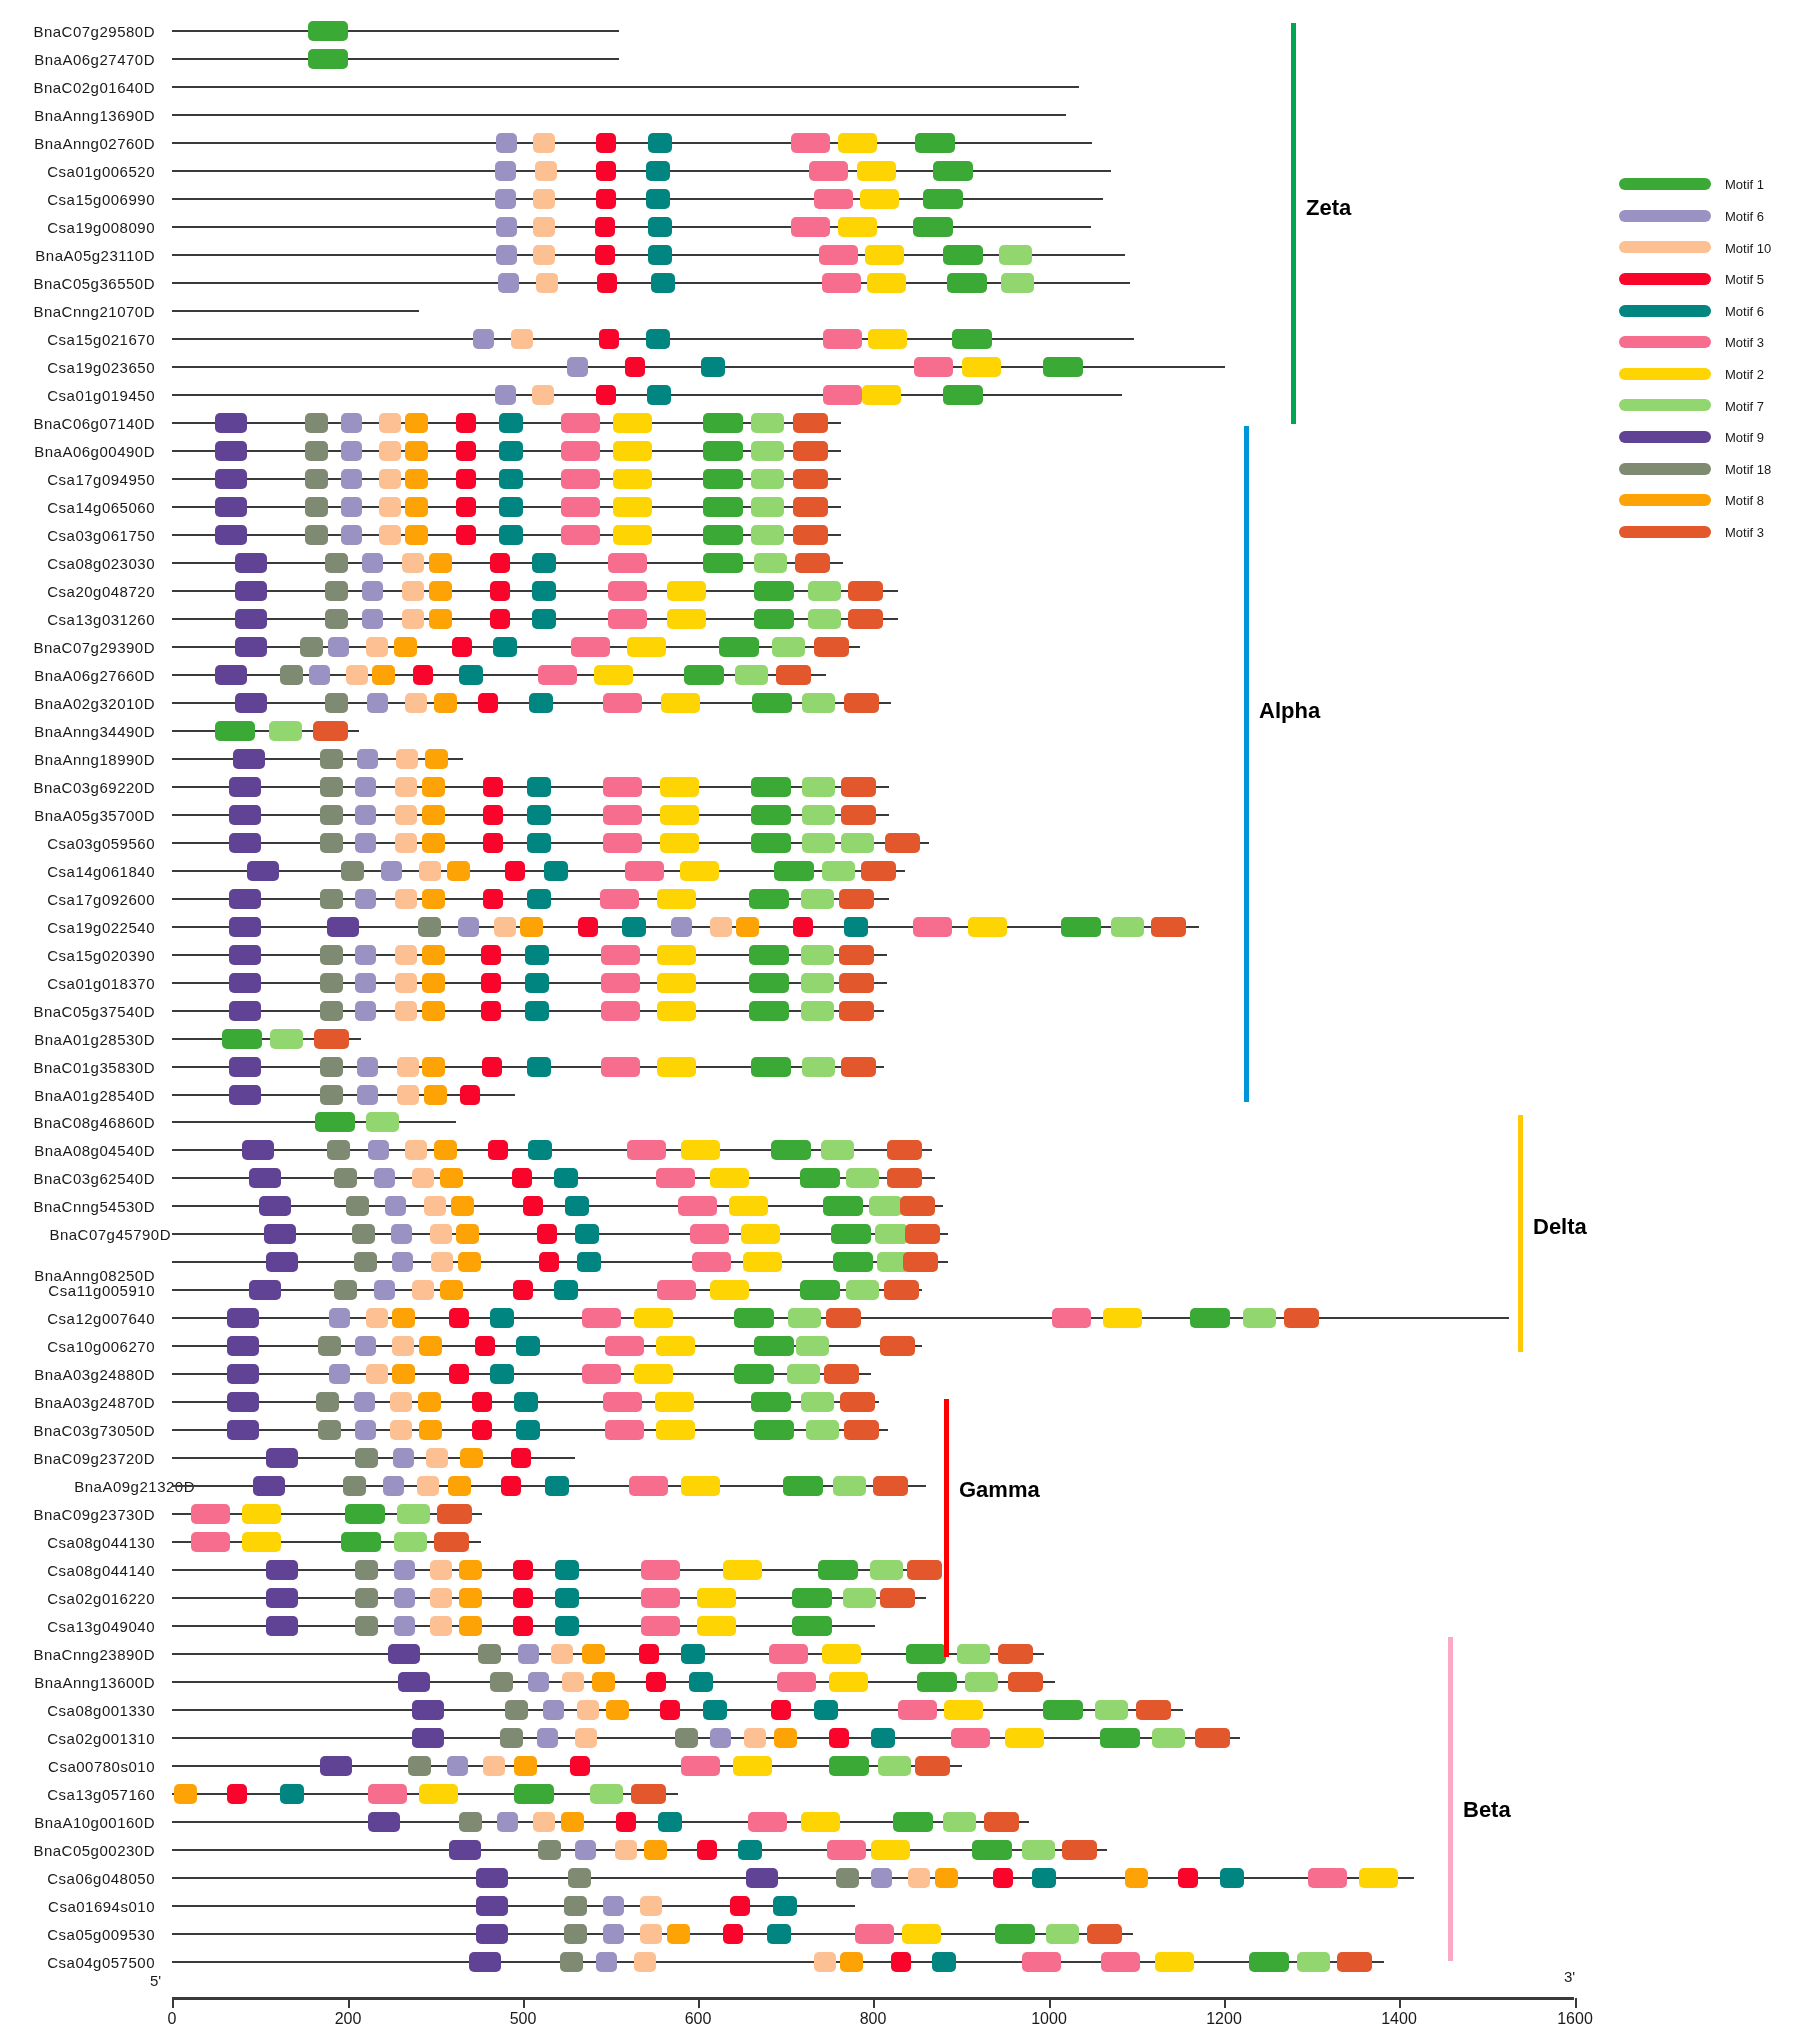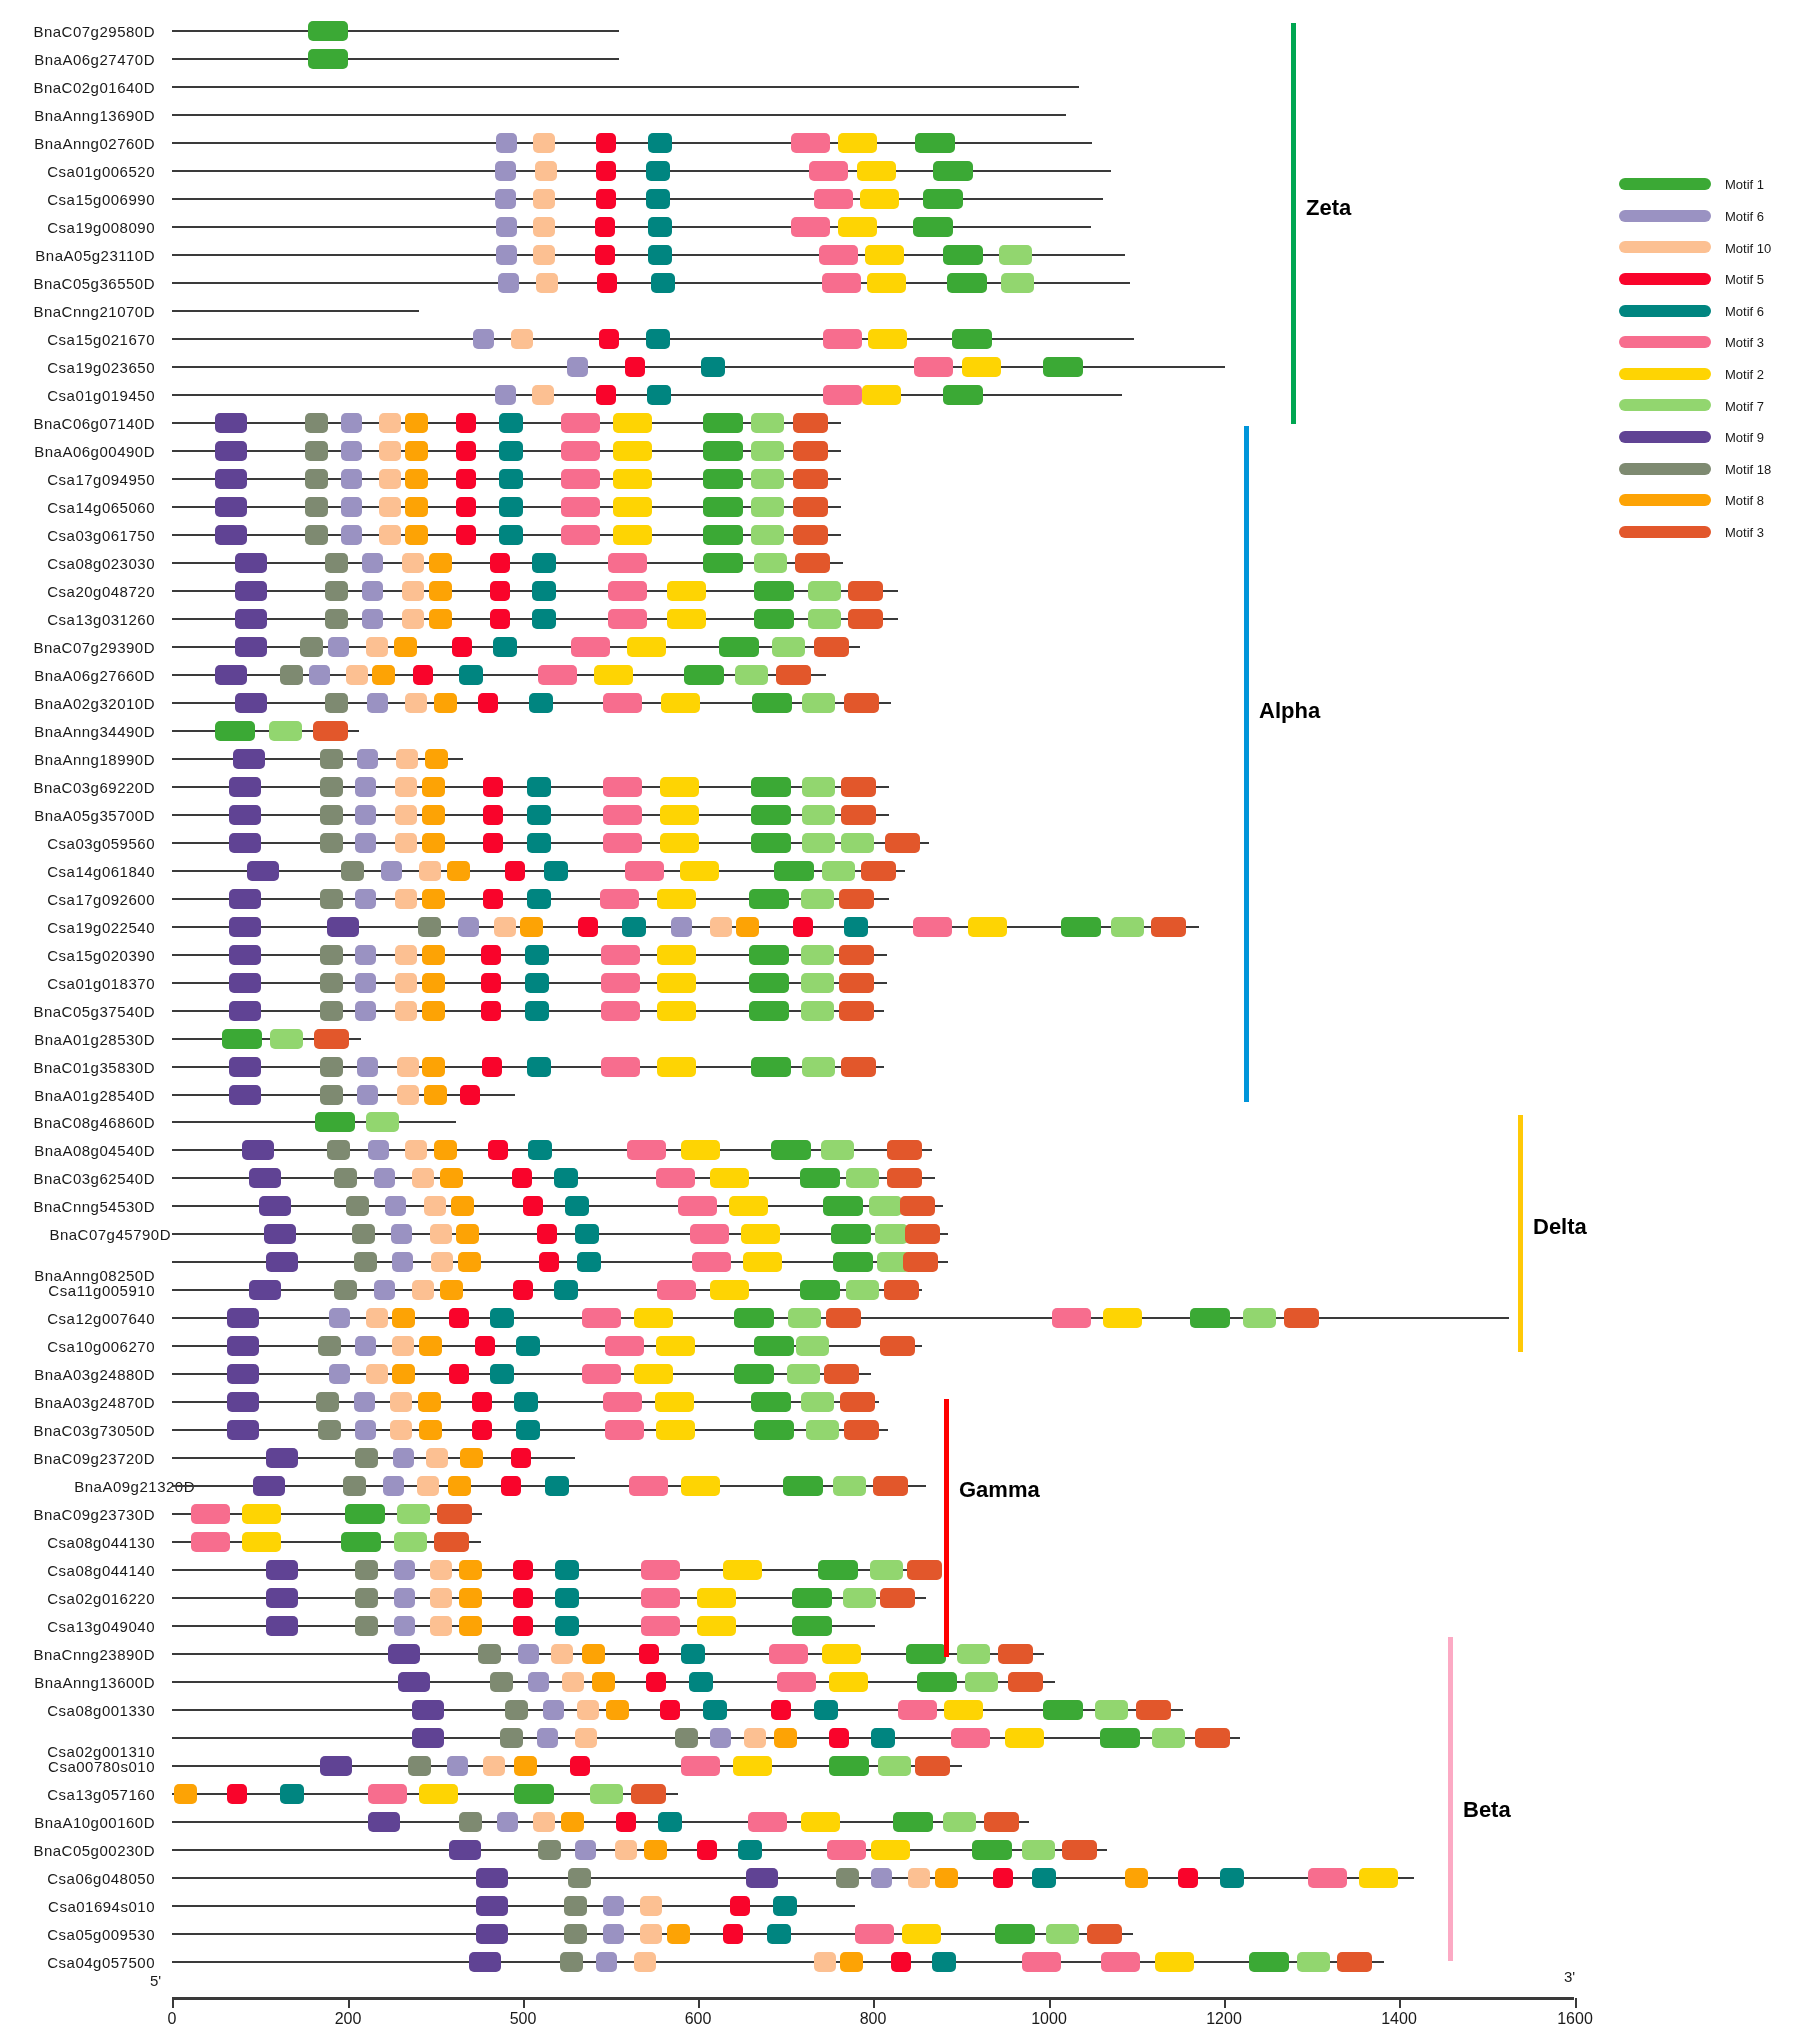--- a/index.html
+++ b/index.html
@@ -720,21 +720,21 @@
       <div class="motif-block" style="left: 606px; top: 1710px; width: 23px; background: rgb(253, 163, 5);"></div>
       <div class="motif-block" style="left: 660px; top: 1710px; width: 20px; background: rgb(249, 4, 43);"></div>
       <div class="motif-block" style="left: 703px; top: 1710px; width: 24px; background: rgb(0, 133, 128);"></div>
       <div class="motif-block" style="left: 771px; top: 1710px; width: 20px; background: rgb(249, 4, 43);"></div>
       <div class="motif-block" style="left: 814px; top: 1710px; width: 24px; background: rgb(0, 133, 128);"></div>
       <div class="motif-block" style="left: 898px; top: 1710px; width: 39px; background: rgb(247, 109, 142);"></div>
       <div class="motif-block" style="left: 944px; top: 1710px; width: 39px; background: rgb(254, 212, 3);"></div>
       <div class="motif-block" style="left: 1043px; top: 1710px; width: 40px; background: rgb(59, 169, 53);"></div>
       <div class="motif-block" style="left: 1095px; top: 1710px; width: 33px; background: rgb(146, 214, 111);"></div>
       <div class="motif-block" style="left: 1136px; top: 1710px; width: 35px; background: rgb(226, 87, 43);"></div>
-      <div class="gene-label" style="left: 0px; top: 1738px; margin-top: 13px;">Csa02g001310</div>
+      <div class="gene-label" style="left: 0px; top: 1738px;">Csa02g001310</div>
       <div class="gene-line" style="left: 172px; top: 1738px; width: 1068px;"></div>
       <div class="motif-block" style="left: 412px; top: 1738px; width: 32px; background: rgb(96, 67, 148);"></div>
       <div class="motif-block" style="left: 500px; top: 1738px; width: 23px; background: rgb(126, 138, 113);"></div>
       <div class="motif-block" style="left: 537px; top: 1738px; width: 21px; background: rgb(154, 146, 194);"></div>
       <div class="motif-block" style="left: 575px; top: 1738px; width: 22px; background: rgb(252, 192, 146);"></div>
       <div class="motif-block" style="left: 675px; top: 1738px; width: 23px; background: rgb(126, 138, 113);"></div>
       <div class="motif-block" style="left: 710px; top: 1738px; width: 21px; background: rgb(154, 146, 194);"></div>
       <div class="motif-block" style="left: 744px; top: 1738px; width: 22px; background: rgb(252, 192, 146);"></div>
       <div class="motif-block" style="left: 774px; top: 1738px; width: 23px; background: rgb(253, 163, 5);"></div>
       <div class="motif-block" style="left: 829px; top: 1738px; width: 20px; background: rgb(249, 4, 43);"></div>

